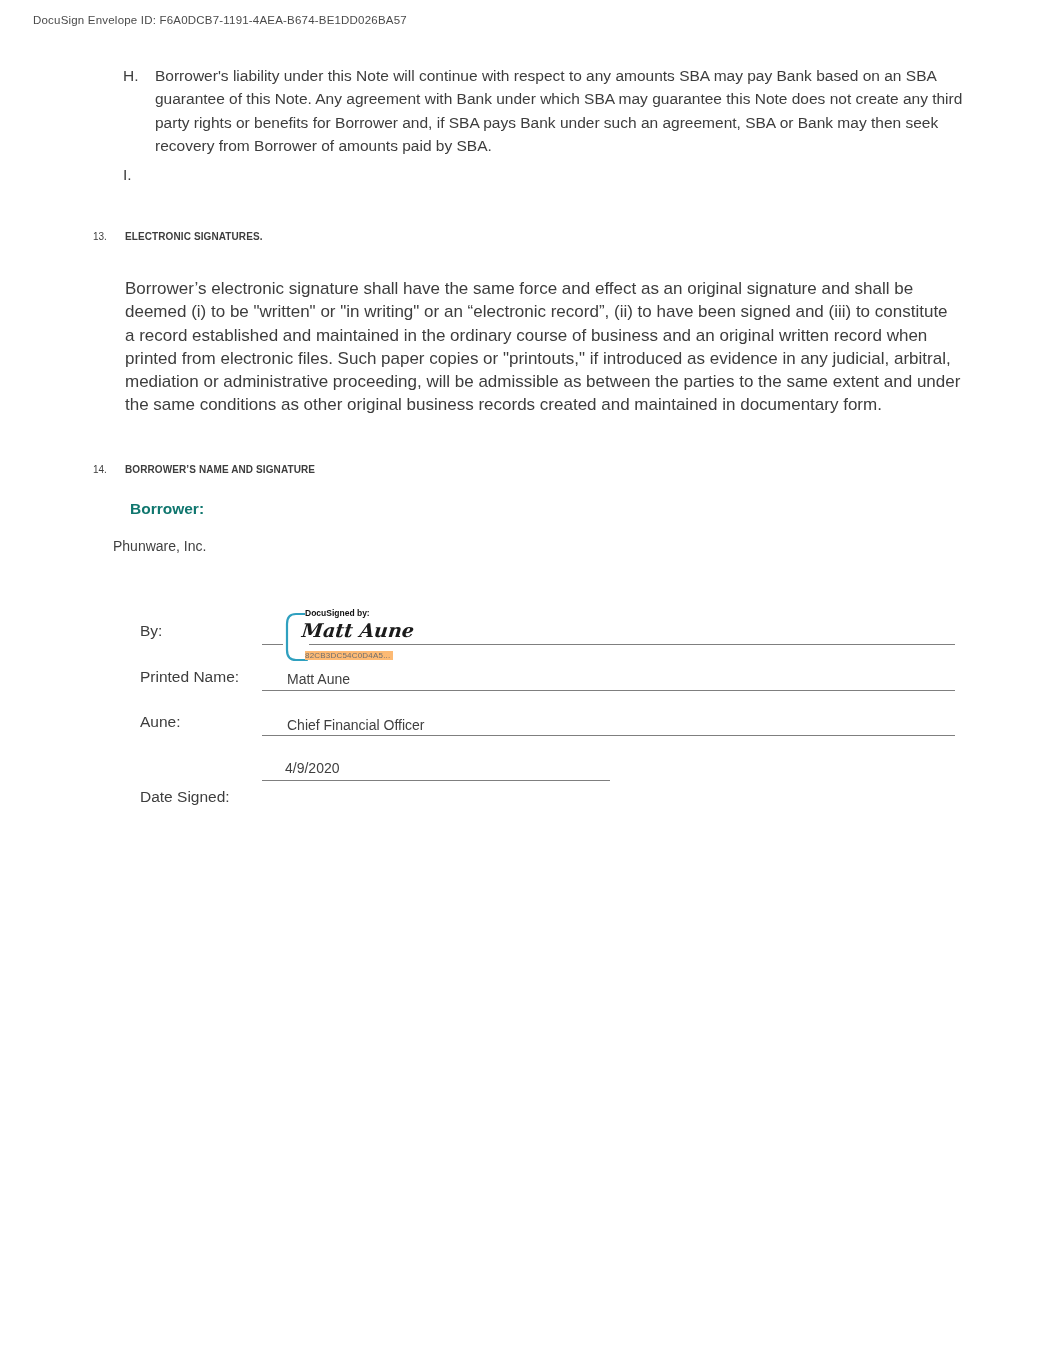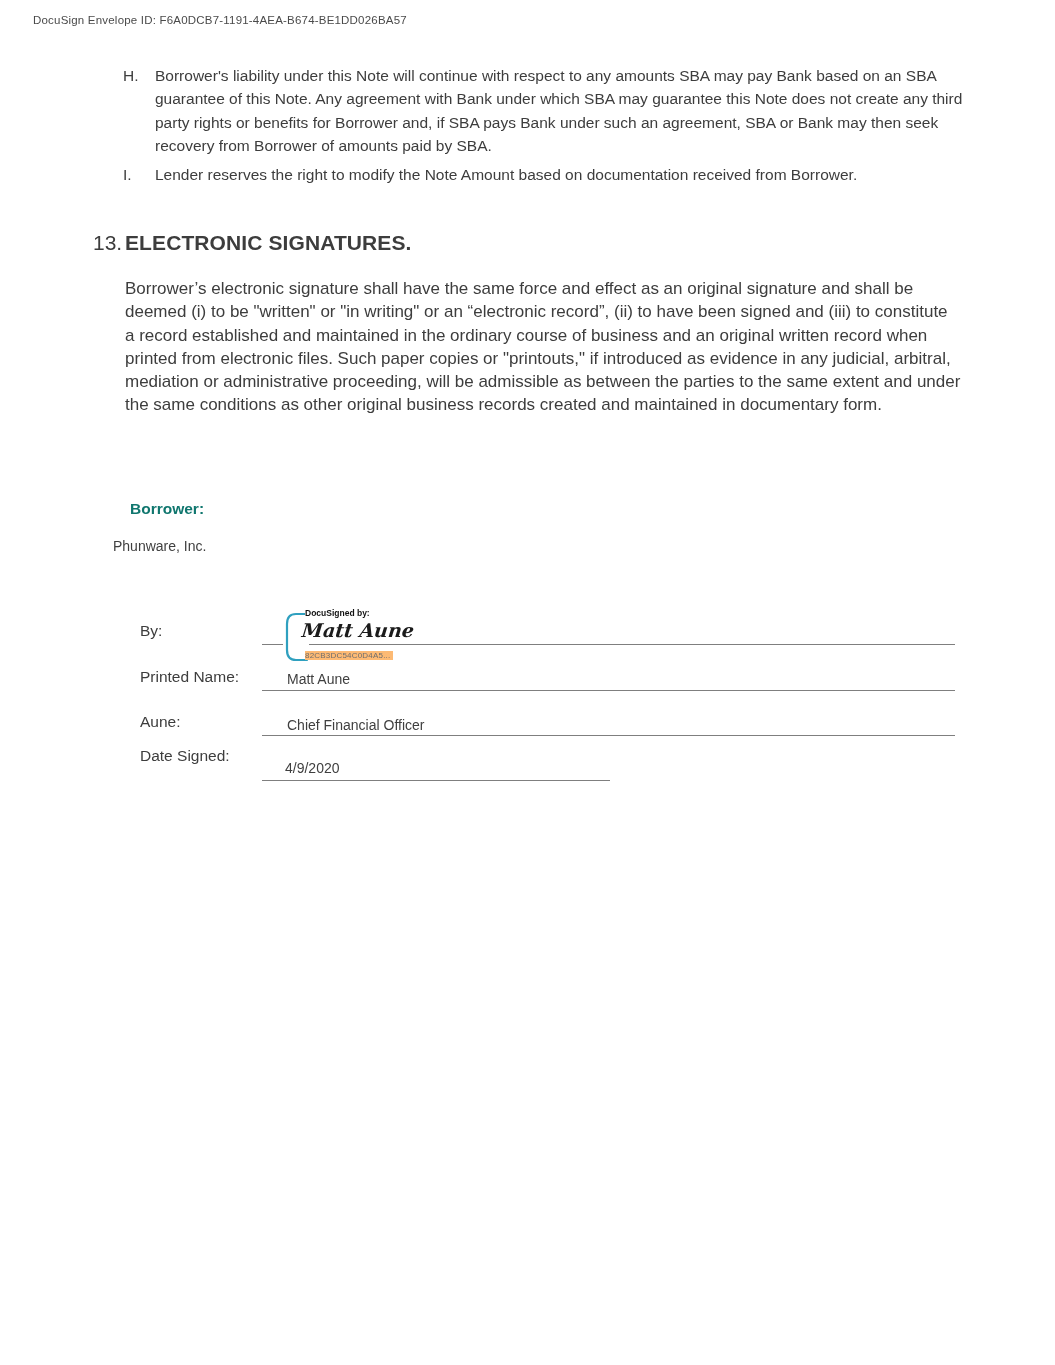--- a/index.html
+++ b/index.html
@@ -18,21 +18,21 @@
   .clause{
     position:absolute;left:123px;width:872px;
     font-size:15.5px;line-height:23.3px;color:#3d3d3d;
     padding-left:32px;box-sizing:border-box;
   }
   .clause .clause-letter{
     position:absolute;left:0;top:0;width:28px;
   }
   .section-heading{
     position:absolute;left:93px;
-    font-size:21px;color:#3d3d3d;
+    font-size:10px;color:#3d3d3d;
   }
   .section-heading .sec-num{display:inline-block;width:32px;font-weight:normal;}
   .section-heading .sec-title{font-weight:bold;letter-spacing:0.1px;}
   .section-body{
     position:absolute;left:125px;width:836px;
     font-size:17px;line-height:23.3px;color:#3d3d3d;
   }
   .borrower-label{
     position:absolute;left:130px;top:500px;
     font-size:15.5px;font-weight:bold;color:#0f766e;
@@ -85,29 +85,31 @@
 
   <div class="envelope-id">DocuSign Envelope ID: F6A0DCB7-1191-4AEA-B674-BE1DD026BA57</div>
 
   <div class="clause" style="top:64px;">
     <span class="clause-letter">H.</span>
     <span>Borrower's liability under this Note will continue with respect to any amounts SBA may pay Bank based on an SBA guarantee of this Note. Any agreement with Bank under which SBA may guarantee this Note does not create any third party rights or benefits for Borrower and, if SBA pays Bank under such an agreement, SBA or Bank may then seek recovery from Borrower of amounts paid by SBA.</span>
   </div>
 
   <div class="clause" style="top:163px;">
     <span class="clause-letter">I.</span>
-    <span>Lender reserves the right to modify the Note Amount based on documentation received from Borrower.</span>
   </div>
 
   <div class="section-heading" style="top:231px;">
     <span class="sec-num">13.</span><span class="sec-title">ELECTRONIC SIGNATURES.</span>
   </div>
 
   <div class="section-body" style="top:277px;">Borrower’s electronic signature shall have the same force and effect as an original signature and shall be deemed (i) to be "written" or "in writing" or an “electronic record”, (ii) to have been signed and (iii) to constitute a record established and maintained in the ordinary course of business and an original written record when printed from electronic files. Such paper copies or "printouts," if introduced as evidence in any judicial, arbitral, mediation or administrative proceeding, will be admissible as between the parties to the same extent and under the same conditions as other original business records created and maintained in documentary form.</div>
 
+  <div class="section-heading" style="top:464px;">
+    <span class="sec-num">14.</span><span class="sec-title">BORROWER’S NAME AND SIGNATURE</span>
+  </div>
 
   <div class="borrower-label">Borrower:</div>
 
   <div class="company-name">Phunware, Inc.</div>
 
   <div class="field-label" style="top:622px;">By:</div>
   <div class="field-line" style="left:262px;top:644px;width:693px;"></div>
 
   <div class="ds-stamp">
     <div class="ds-bracket">
@@ -121,17 +123,17 @@
   </div>
 
   <div class="field-label" style="top:668px;">Printed Name:</div>
   <div class="field-value" style="left:287px;top:671px;">Matt Aune</div>
   <div class="field-line" style="left:262px;top:690px;width:693px;"></div>
 
   <div class="field-label" style="top:713px;">Aune:</div>
   <div class="field-value" style="left:287px;top:717px;">Chief Financial Officer</div>
   <div class="field-line" style="left:262px;top:735px;width:693px;"></div>
 
-  <div class="field-label" style="top:747px;">Date Signed:</div>
+  <div class="field-label" style="top:788px;">Date Signed:</div>
   <div class="field-value" style="left:285px;top:760px;">4/9/2020</div>
   <div class="field-line" style="left:262px;top:780px;width:348px;"></div>
 
 </div>
 
 </body></html>

